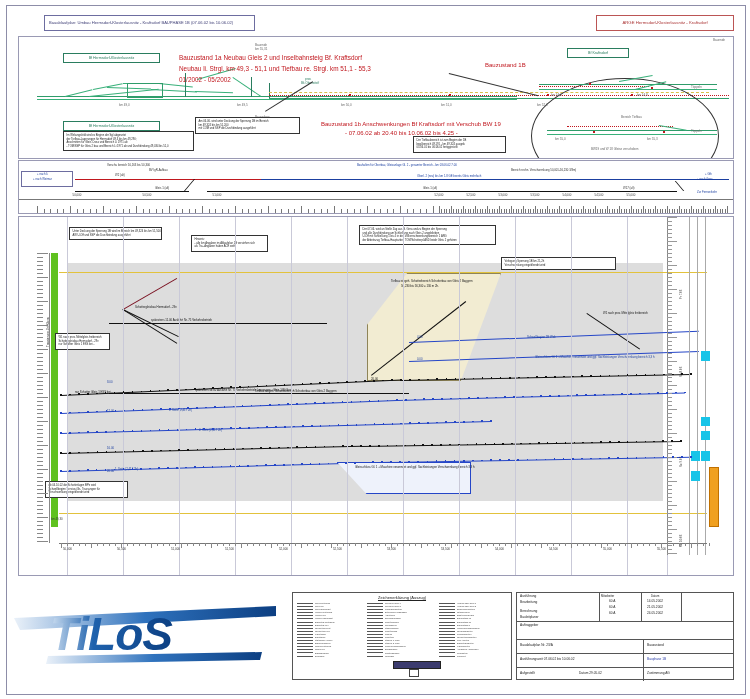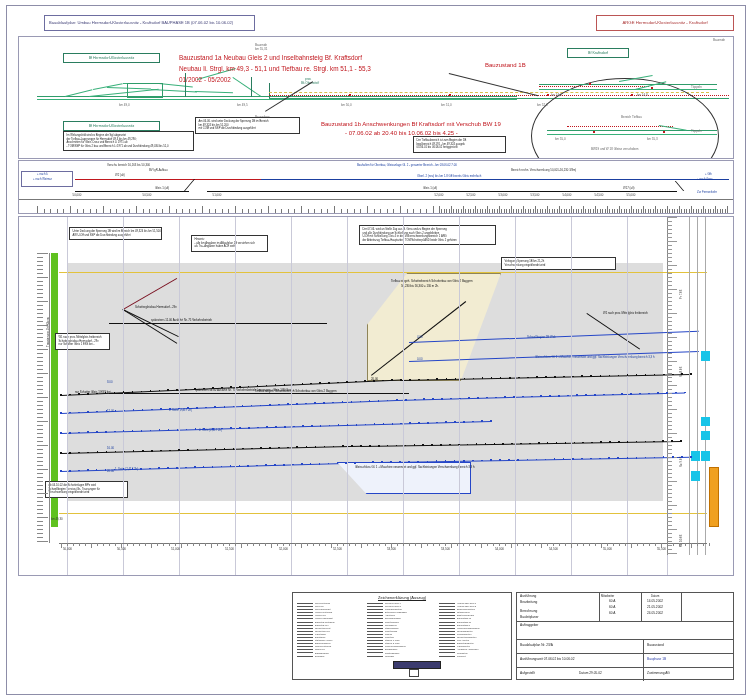--- a/index.html
+++ b/index.html
@@ -1164,20 +1164,39 @@
       <div class="abs" style="left: 607.528px; top: 240.075px; width: 1.6px; height: 1.6px; background: rgb(37, 70, 199);"></div>
       <div class="abs" style="left: 616.617px; top: 239.916px; width: 1.6px; height: 1.6px; background: rgb(37, 70, 199);"></div>
       <div class="abs" style="left: 625.707px; top: 239.758px; width: 1.6px; height: 1.6px; background: rgb(37, 70, 199);"></div>
       <div class="abs" style="left: 634.796px; top: 239.599px; width: 1.6px; height: 1.6px; background: rgb(37, 70, 199);"></div>
       <div class="abs" style="left: 643.886px; top: 239.44px; width: 1.6px; height: 1.6px; background: rgb(37, 70, 199);"></div>
       <div class="abs" style="left: 652.975px; top: 239.282px; width: 1.6px; height: 1.6px; background: rgb(37, 70, 199);"></div>
       <div class="abs" style="left: 662.065px; top: 239.123px; width: 1.6px; height: 1.6px; background: rgb(37, 70, 199);"></div>
       <div class="abs" style="left: 671.154px; top: 238.964px; width: 1.6px; height: 1.6px; background: rgb(37, 70, 199);"></div>
     </div>
 
+  <div class="abs" id="logo">
+    <svg width="262" height="72" viewBox="0 0 262 72" xmlns="http://www.w3.org/2000/svg" aria-label="TiLoS">
+      <defs>
+        <linearGradient id="g1" x1="0" y1="0" x2="1" y2="0">
+          <stop offset="0" stop-color="#cfe0f2"></stop>
+          <stop offset="0.35" stop-color="#1f62ad"></stop>
+          <stop offset="1" stop-color="#0c3f82"></stop>
+        </linearGradient>
+        <linearGradient id="g2" x1="0" y1="0" x2="1" y2="0">
+          <stop offset="0" stop-color="#eaf1f9"></stop>
+          <stop offset="0.5" stop-color="#2f72bd"></stop>
+          <stop offset="1" stop-color="#0c3f82"></stop>
+        </linearGradient>
+      </defs>
+      <polygon points="0,18 262,6 262,16 6,30" fill="url(#g2)"></polygon>
+      <text x="36" y="50" font-family="'Liberation Sans',sans-serif" font-size="46" font-weight="bold" font-style="italic" fill="url(#g1)" letter-spacing="-1">TiLoS</text>
+      <polygon points="34,56 248,52 246,60 32,64" fill="url(#g2)"></polygon>
+    </svg>
+  </div>
 
   <div class="abs" id="legend">
     <div id="legend-title">Zeichenerklärung (Auszug)</div>
     <div class="legcol" id="legcol1" style="left:4px;width:66px;">
         <div class="legrow"><span class="symline"></span><span>Gleis  bestehend</span></div>
         <div class="legrow"><span class="symline"></span><span>Gleis  neu</span></div>
         <div class="legrow"><span class="symline"></span><span>Gleis  rückgebaut</span></div>
         <div class="legrow"><span class="symline"></span><span>Weiche bestehend</span></div>
         <div class="legrow"><span class="symline"></span><span>Weiche  neu</span></div>
         <div class="legrow"><span class="symline"></span><span>Weiche  rückgebaut</span></div>

